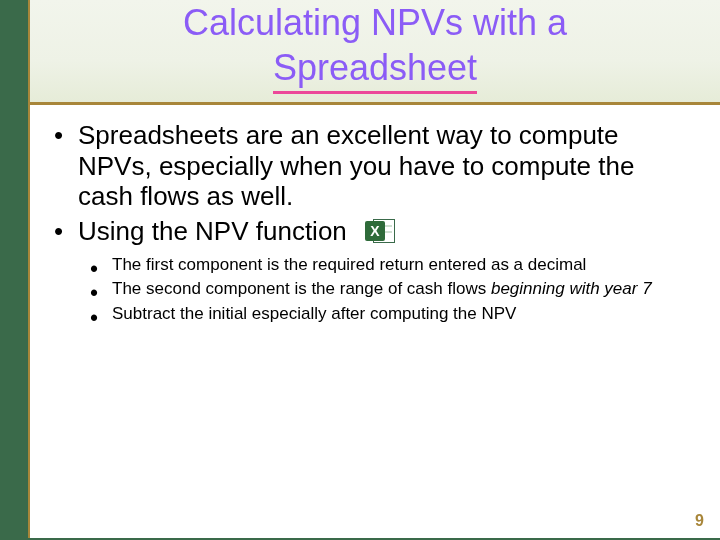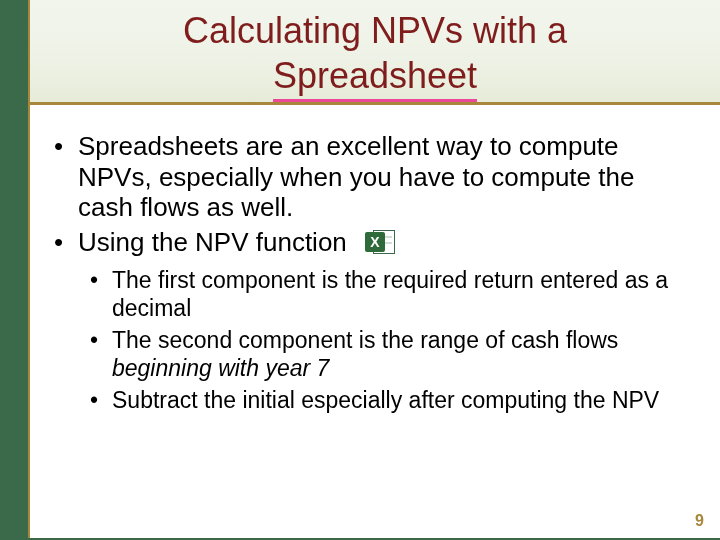--- a/index.html
+++ b/index.html
@@ -38,37 +38,37 @@
     top: 0;
     right: 0;
     height: 105px;
     background: linear-gradient(to bottom, #f2f5ec 0%, #eef2e6 60%, #e6ecd8 100%);
     border-bottom: 3px solid #a8863a;
   }
   .title {
     position: absolute;
     left: 30px;
     right: 0;
-    top: 8px;
+    top: 0;
     text-align: center;
     font-size: 36px;
     line-height: 1.25;
-    color: #7f1d1d;
+    color: #8b5cf6;
     font-weight: normal;
     padding: 0 40px;
   }
   .title .underline {
     display: inline-block;
     border-bottom: 3px solid #ec4899;
     padding-bottom: 1px;
   }
   .content {
     position: absolute;
     left: 50px;
-    top: 131px;
+    top: 120px;
     right: 30px;
     color: #000000;
   }
   .bullet-l1 {
     position: relative;
     padding-left: 28px;
     font-size: 26px;
     line-height: 1.18;
     margin-bottom: 4px;
   }
@@ -85,21 +85,21 @@
     align-items: center;
     gap: 18px;
   }
   .bullet-l2-wrap {
     margin-top: 8px;
     margin-left: 38px;
   }
   .bullet-l2 {
     position: relative;
     padding-left: 24px;
-    font-size: 23px;
+    font-size: 17px;
     line-height: 1.22;
     margin-bottom: 4px;
   }
   .bullet-l2::before {
     content: "•";
     position: absolute;
     left: 2px;
     top: 0;
     font-size: 23px;
     color: #000;

